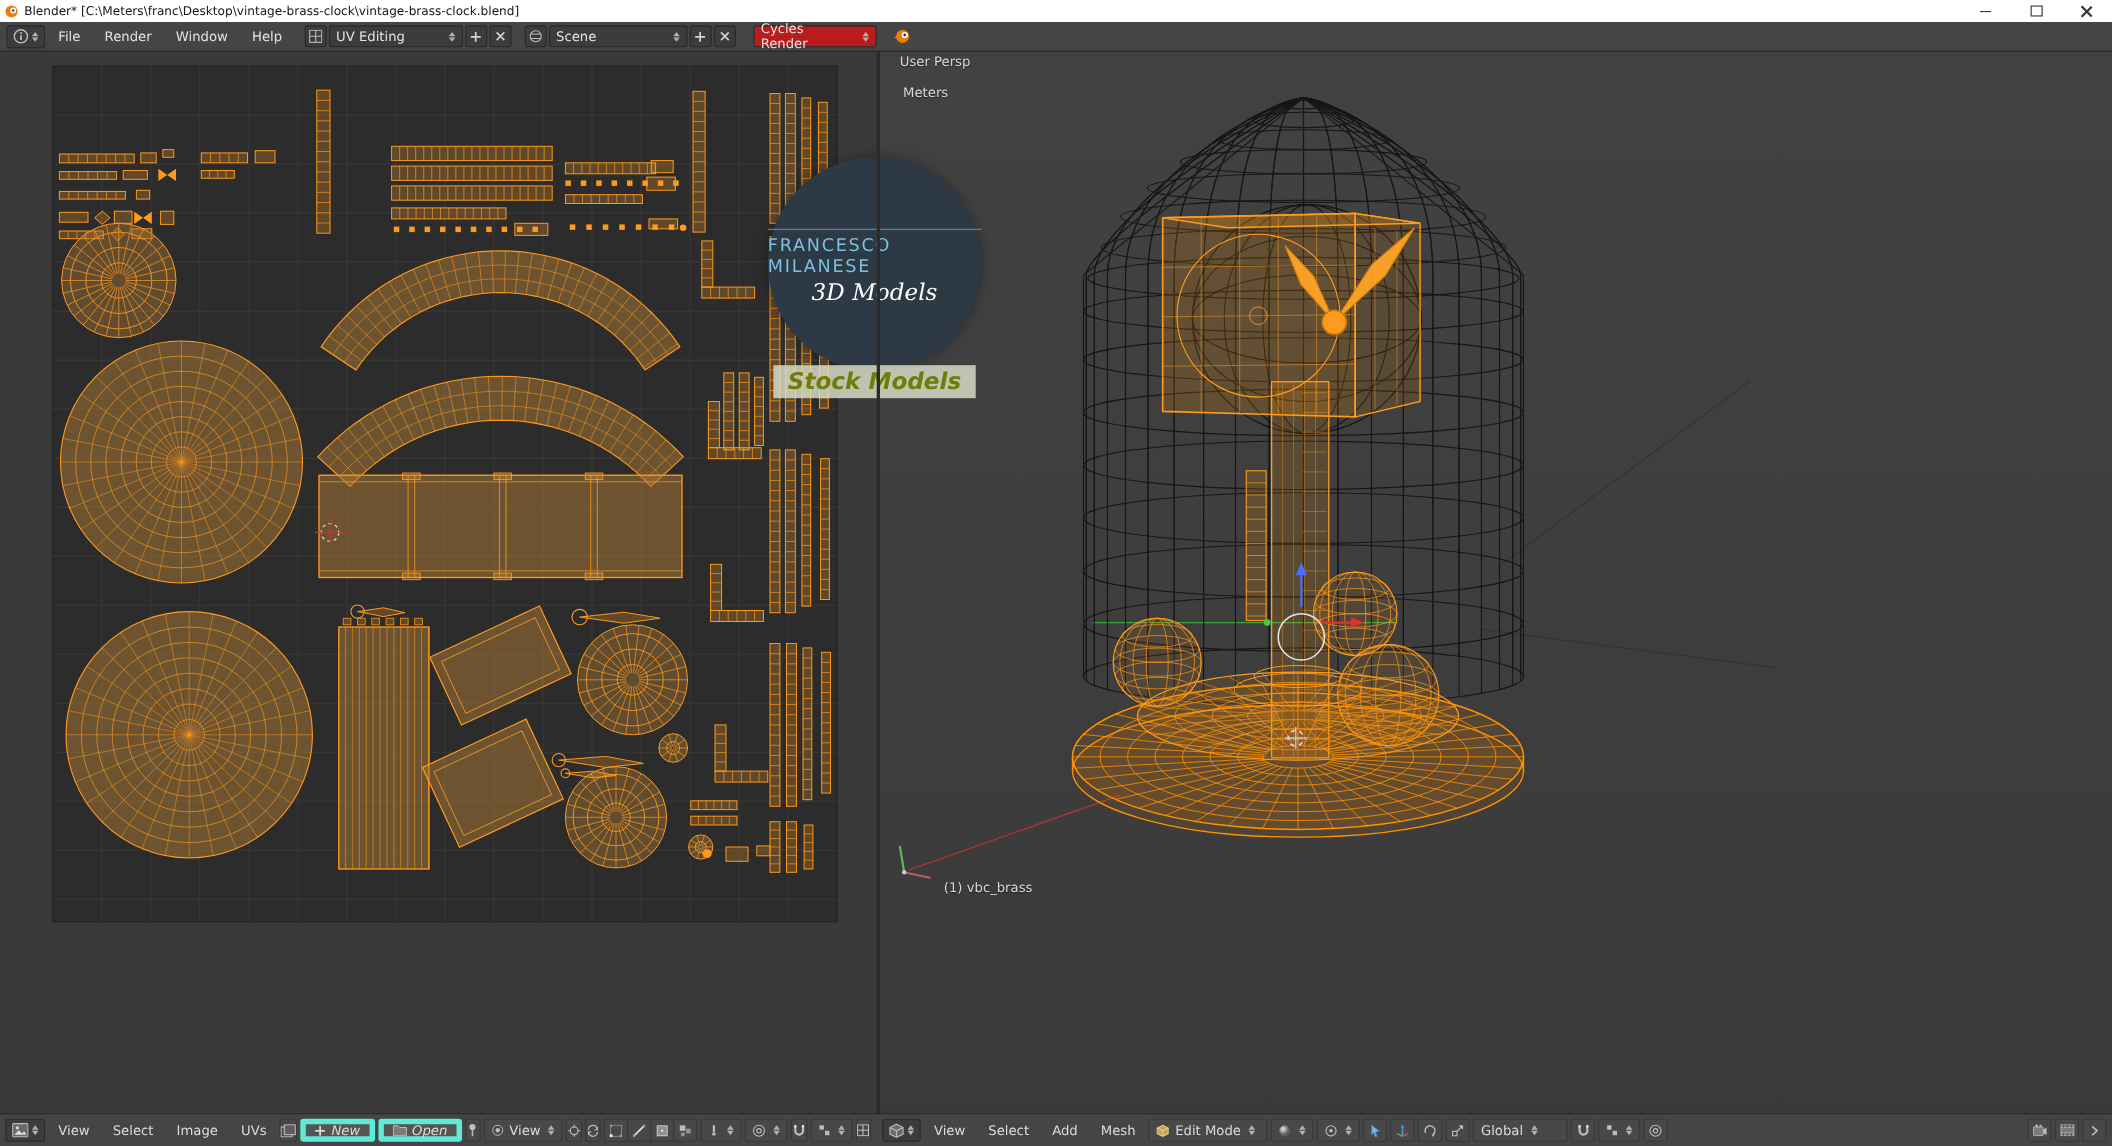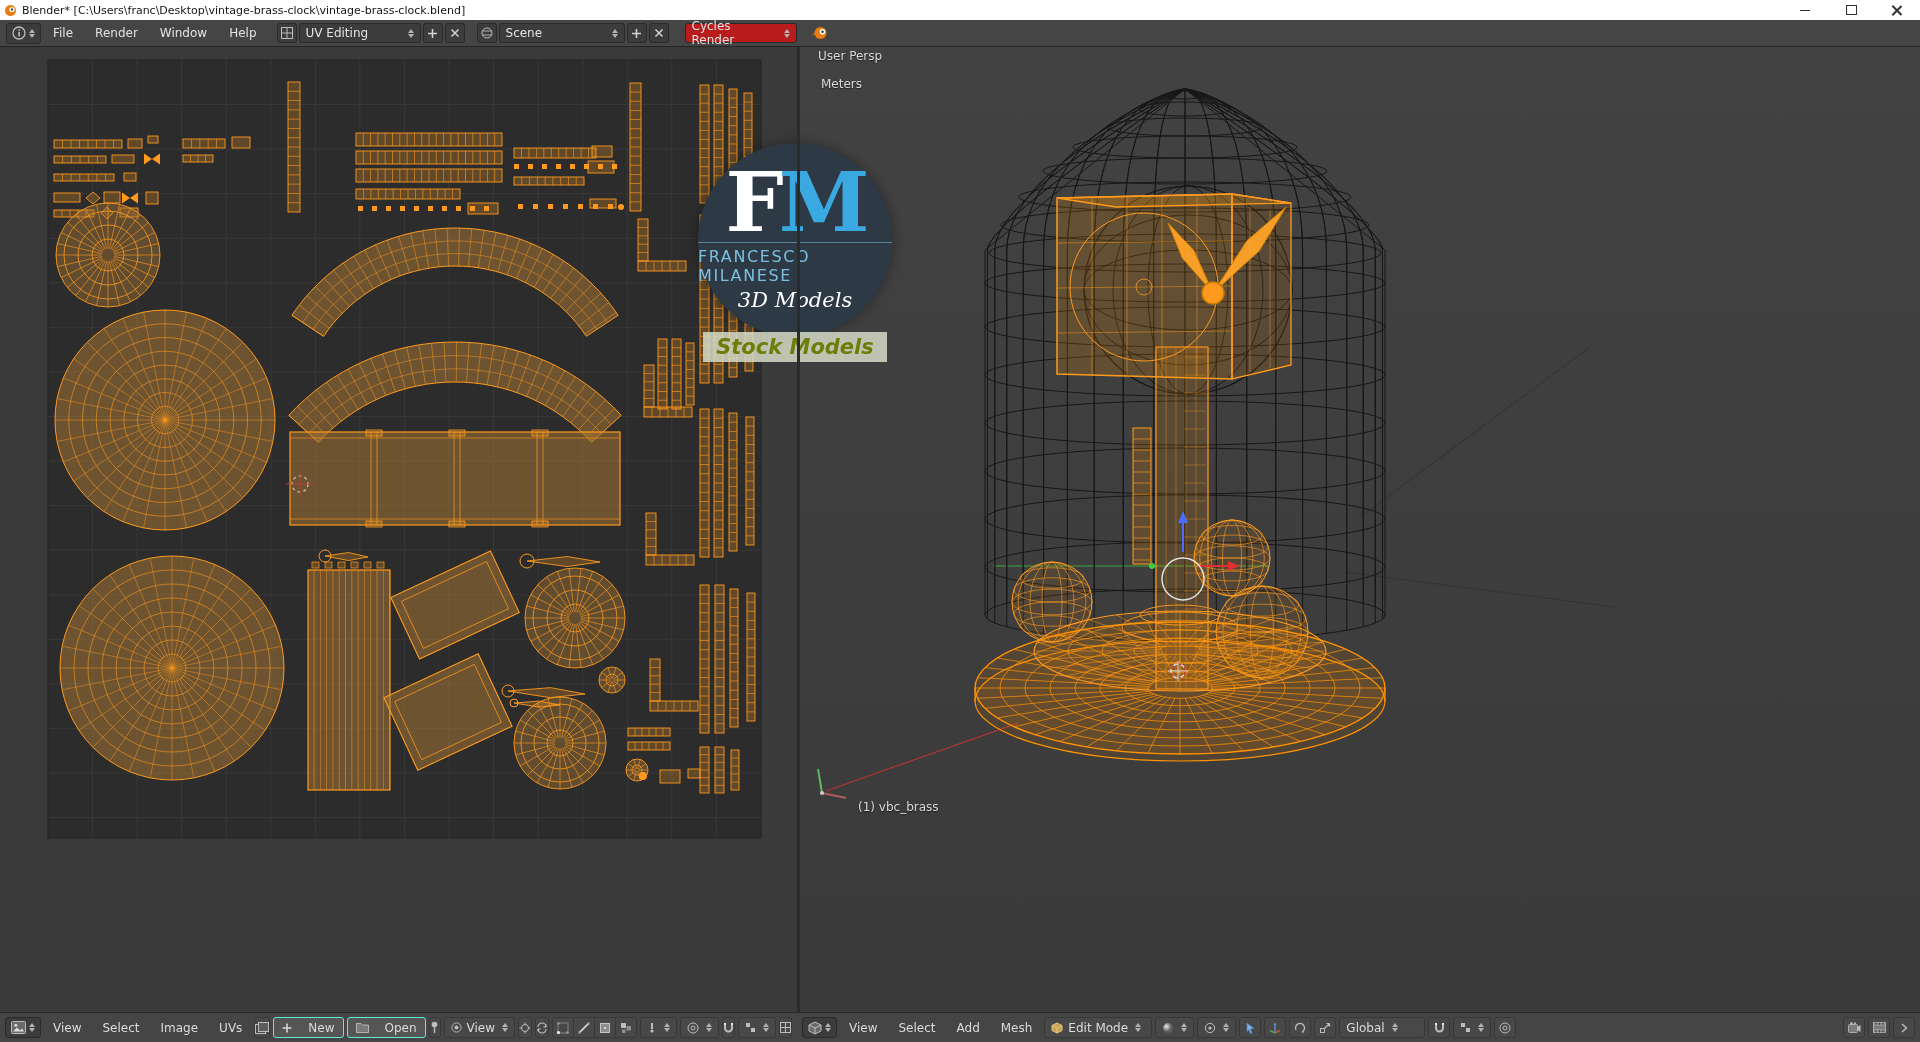--- a/index.html
+++ b/index.html
@@ -47,22 +47,22 @@
   .wm-band{position:absolute;left:703px;top:332px;width:184px;height:30px;
     background:rgba(214,219,197,.85);display:flex;align-items:center;justify-content:center;z-index:8;}
   .wm-band span{color:#6e7d08;font-weight:bold;font-style:italic;font-size:21px;}
   
   .eheader{position:absolute;top:1012px;height:30px;background:#454545;border-top:1px solid #282828;
     display:flex;align-items:center;gap:3px;padding:0 5px;box-sizing:border-box;color:#dcdcdc;
     font-size:12px;z-index:20;white-space:nowrap;}
   .hmenu{padding:3px 9px;border-radius:3px;}
   .etype{display:inline-flex;align-items:center;gap:3px;background:#3c3c3c;border:1px solid #2a2a2a;
     border-radius:3px;height:21px;padding:0 5px;box-sizing:border-box;}
-  .hbtn{display:inline-flex;align-items:center;gap:16px;background:#555555;border:1px solid #5eead4;
-    border-radius:3px;height:21px;padding:0 8px;box-sizing:border-box;}
+  .hbtn{display:inline-flex;align-items:center;gap:5px;background:#555555;border:5px solid #5eead4;
+    border-radius:3px;height:21px;padding:0 8px;box-sizing:border-box;font-style:italic;}
   .sqb{width:22px;height:21px;display:inline-flex;align-items:center;justify-content:center;
     background:#484848;border:1px solid #383838;border-radius:3px;box-sizing:border-box;}
   .hdrop{display:inline-flex;align-items:center;gap:5px;background:#484848;border:1px solid #383838;
     border-radius:3px;height:21px;padding:0 6px;box-sizing:border-box;}
   .hdrop .arrud{margin-left:2px;}
   .modegroup{display:inline-flex;}
   .modegroup .sqb{border-radius:0;margin-left:-1px;}
   .modegroup .sqb:first-child{border-radius:3px 0 0 3px;margin-left:0;}
   .modegroup .sqb:last-child{border-radius:0 3px 3px 0;}
   .rightgrp{margin-left:auto;display:inline-flex;gap:3px;align-items:center;}
@@ -72,21 +72,21 @@
 <body>
 
 <div class="titlebar">
   <span class="app-icon">
     <svg class="ic" width="13" height="13" viewBox="0 0 13 13">
         <circle cx="6.5" cy="6.5" r="5.5" fill="#e87d0d"></circle>
         <circle cx="8" cy="5.5" r="2.6" fill="#fff"></circle>
         <circle cx="8" cy="5.5" r="1.2" fill="#2a4f6e"></circle>
       </svg>
   </span>
-  <span>Blender* [C:\Users\franc\Desktop\vintage-brass-clock\vintage-brass-clock.blend]</span>
+  <span>Blender* [C:\Meters\franc\Desktop\vintage-brass-clock\vintage-brass-clock.blend]</span>
   <div class="win-controls">
     <div class="win-btn">
         <span class="g-min"></span>
       </div>
     <div class="win-btn">
         <span class="g-max"></span>
       </div>
     <div class="win-btn">
         <span class="g-close"></span>
       </div>
@@ -1327,21 +1327,20 @@
       <line x1="22" y1="746" x2="18" y2="722" stroke="#62b562" stroke-width="2" opacity="1"></line>
       <line x1="22" y1="746" x2="46" y2="751" stroke="#b05c5c" stroke-width="2" opacity="1"></line>
       <circle cx="22" cy="746" r="2" fill="#cccccc" stroke="none" stroke-width="1"></circle>
     </svg>
   <span class="ov" style="left:18px;top:2px">User Persp</span>
   <span class="ov" style="left:21px;top:30px">Meters</span>
   <span class="ov" style="left:58px;top:753px">(1) vbc_brass</span>
 </div>
 
 <div class="wm-circle">
-  <div class="fm"><span class="f">F</span><span class="m">M</span></div>
   <div class="wm-name">FRANCESCO MILANESE</div>
   <div class="wm-tag">3D Models</div>
 </div>
 <div class="wm-band">
   <span>Stock Models</span>
 </div>
 
 <div class="eheader" style="left:0;width:797px">
   <span class="etype">
     <svg class="ic" width="15" height="13" viewBox="0 0 15 13">

